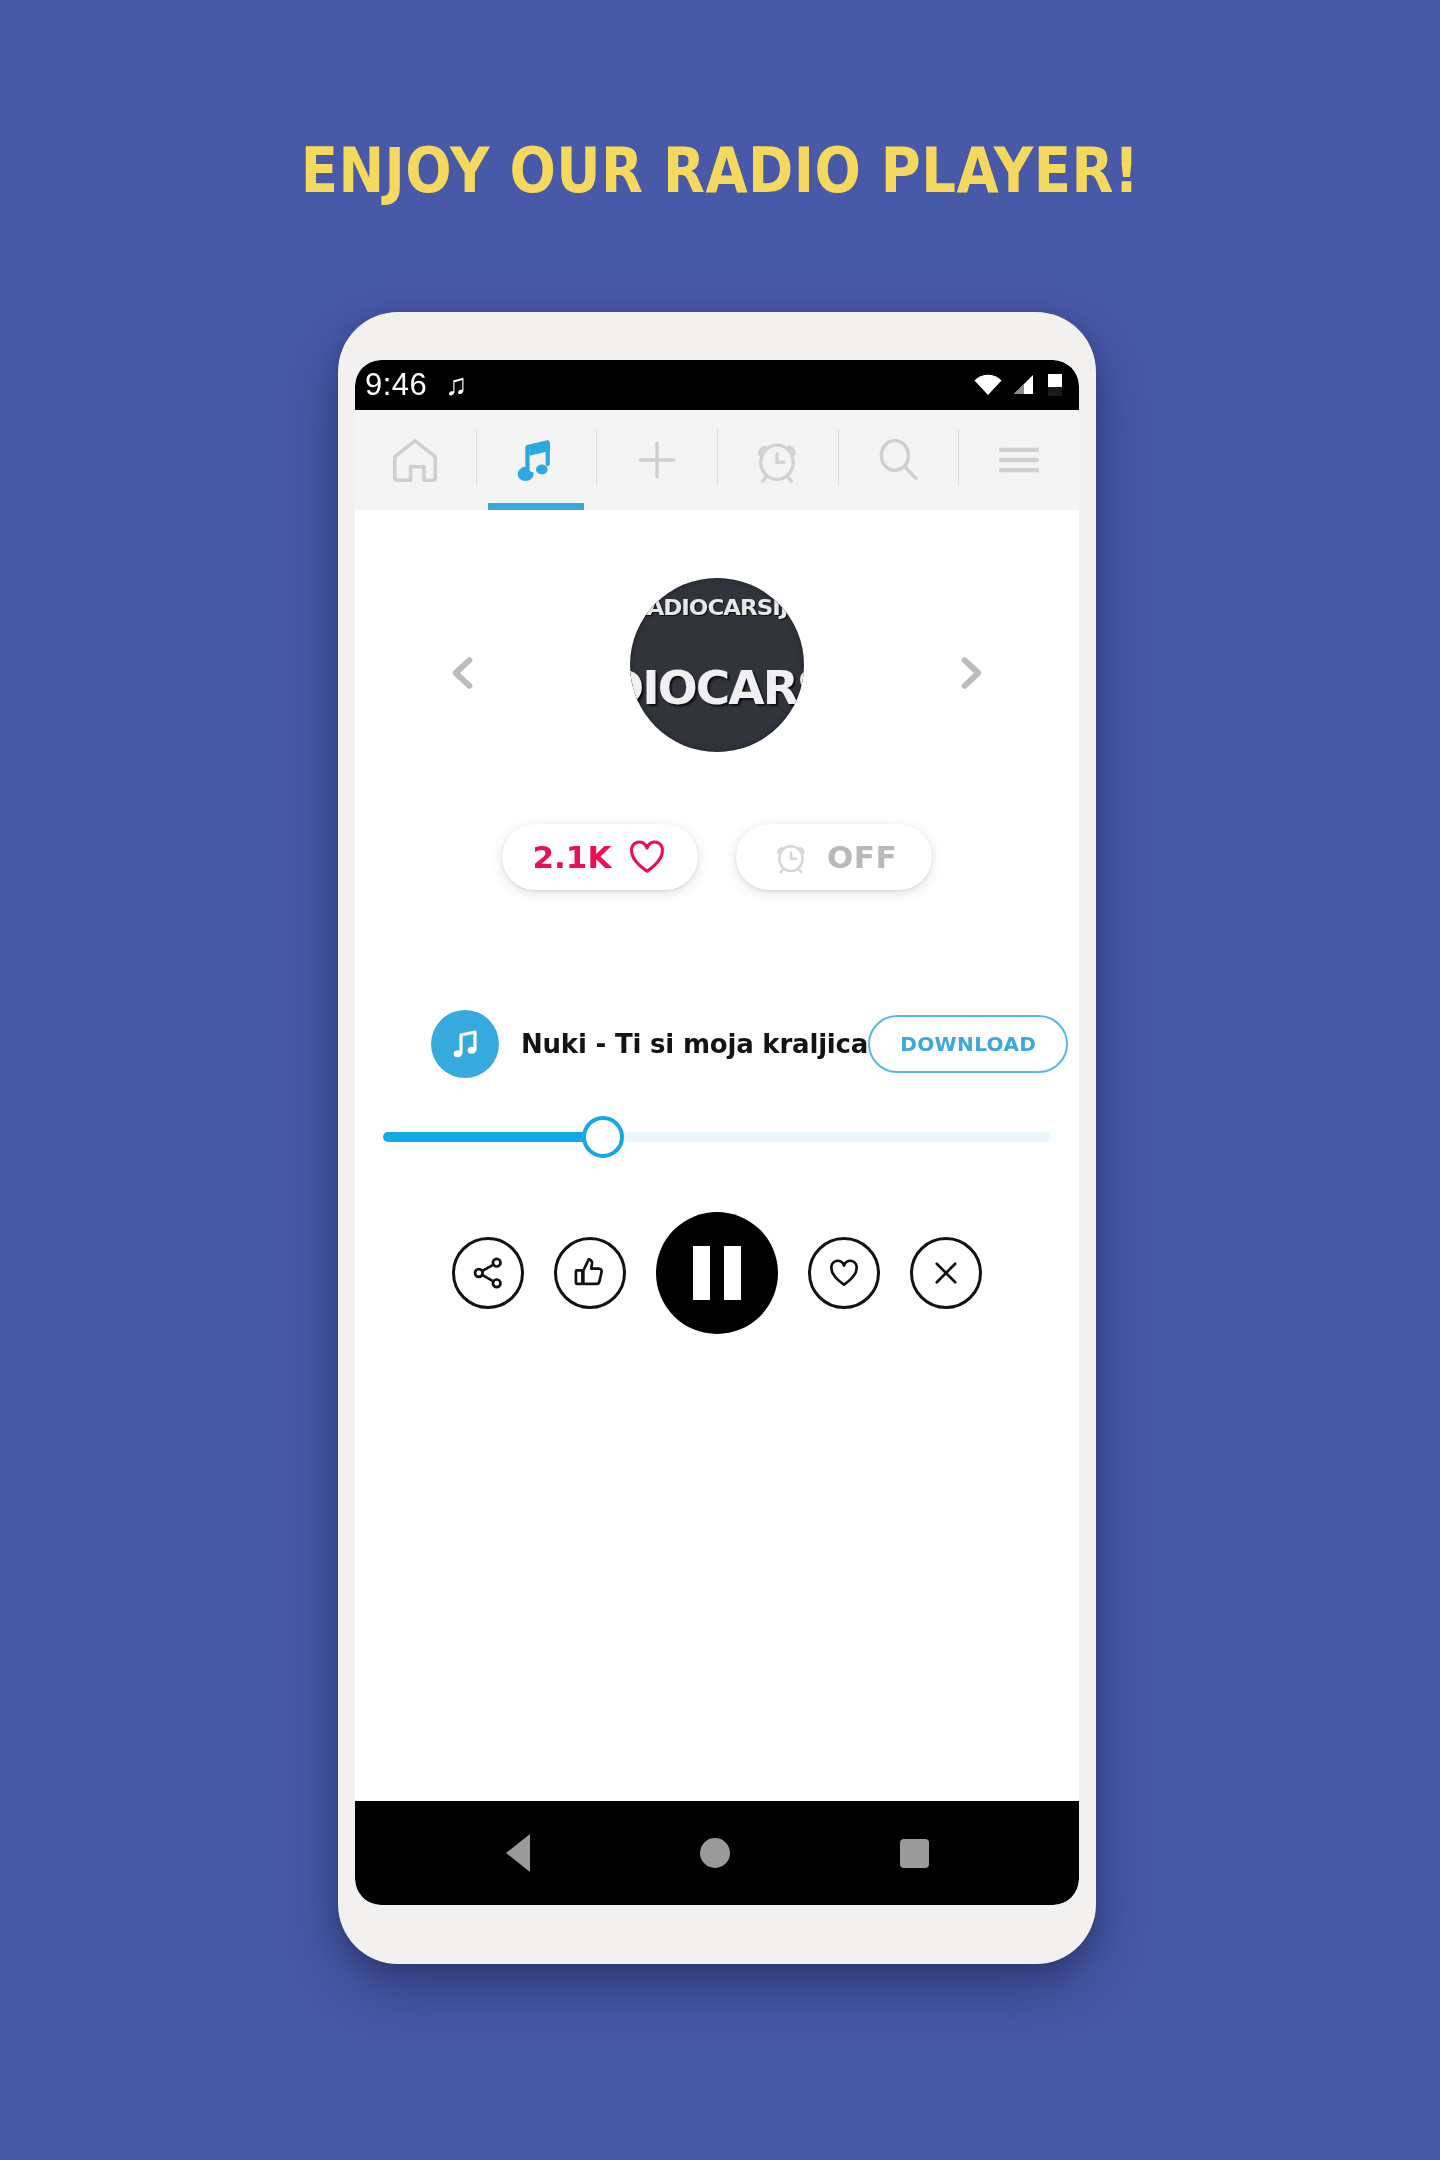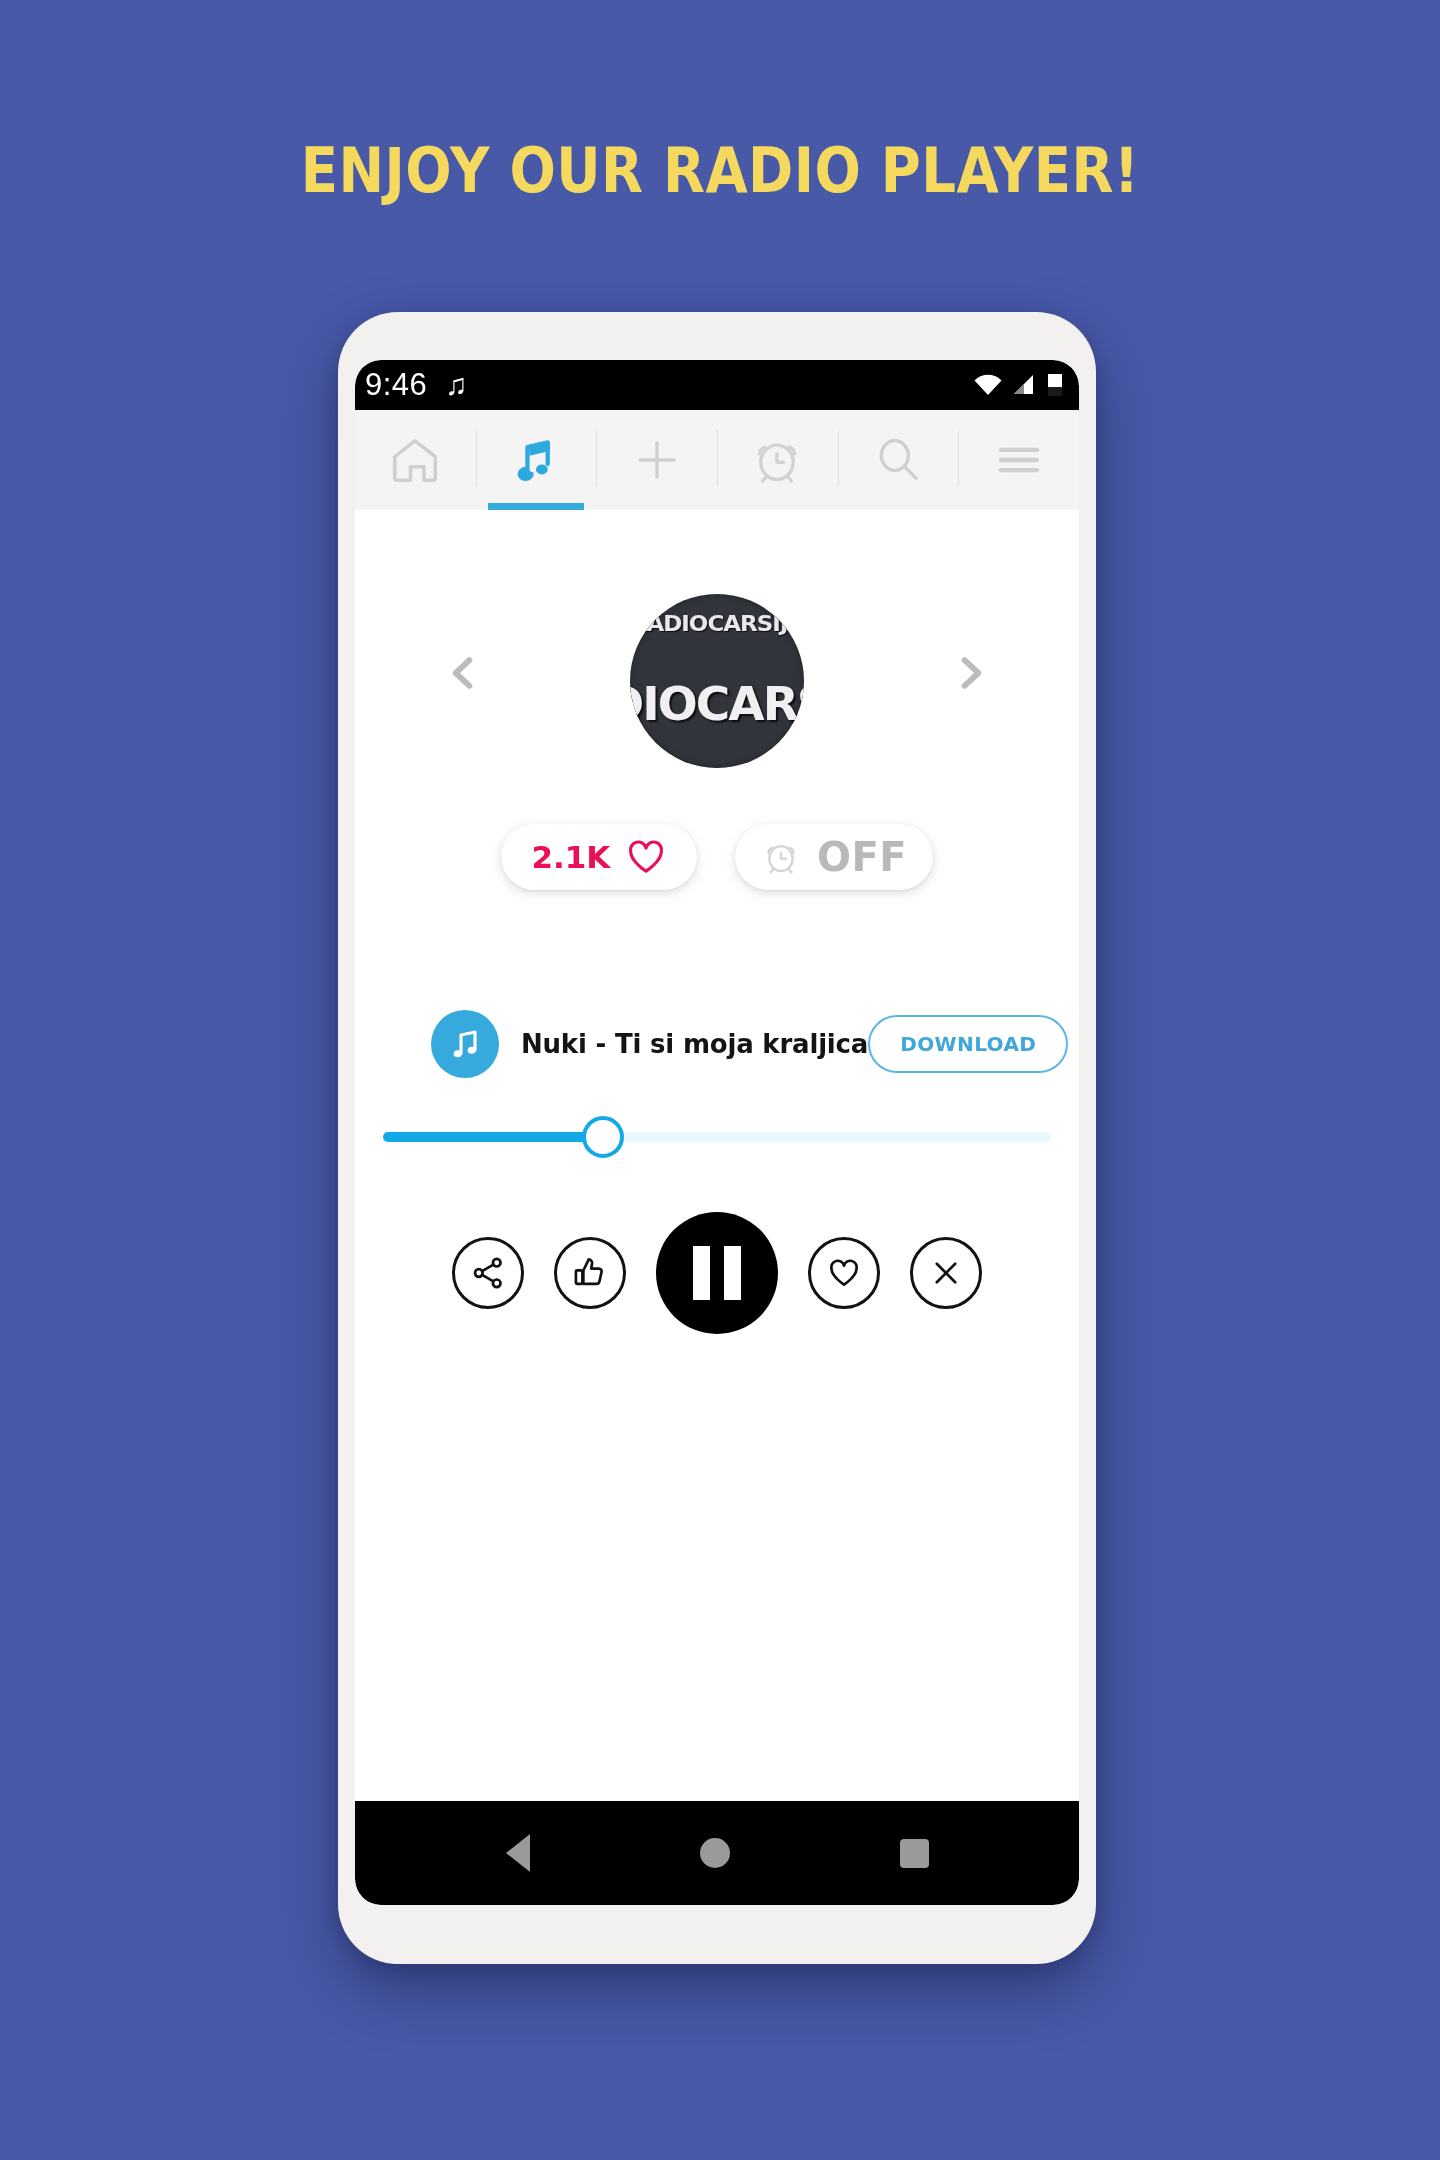--- a/index.html
+++ b/index.html
@@ -130,21 +130,21 @@
     position: relative;
     background: #ffffff;
     height: 1291px;
   }
 
   .carousel {
     position: relative;
     margin-top: 68px;
     height: 190px;
     display: flex;
-    align-items: flex-end;
+    align-items: flex-start;
     justify-content: center;
   }
   .chev {
     position: absolute;
     top: 50%;
     transform: translateY(-50%);
     width: 60px;
     height: 60px;
     display: flex;
     align-items: center;
@@ -235,21 +235,21 @@
     gap: 16px;
     padding: 0 26px;
   }
   .chip-like-count {
     font-size: 31px;
     font-weight: bold;
     color: #ea1055;
     font-family: "DejaVu Sans", sans-serif;
   }
   .chip-alarm-label {
-    font-size: 40px;
+    font-size: 31px;
     font-weight: bold;
     color: #b9b9b9;
     letter-spacing: 0.5px;
     font-family: "DejaVu Sans", sans-serif;
   }
 
   
   .nowplaying {
     margin-top: 120px;
     padding: 0 30px 0 30px;

